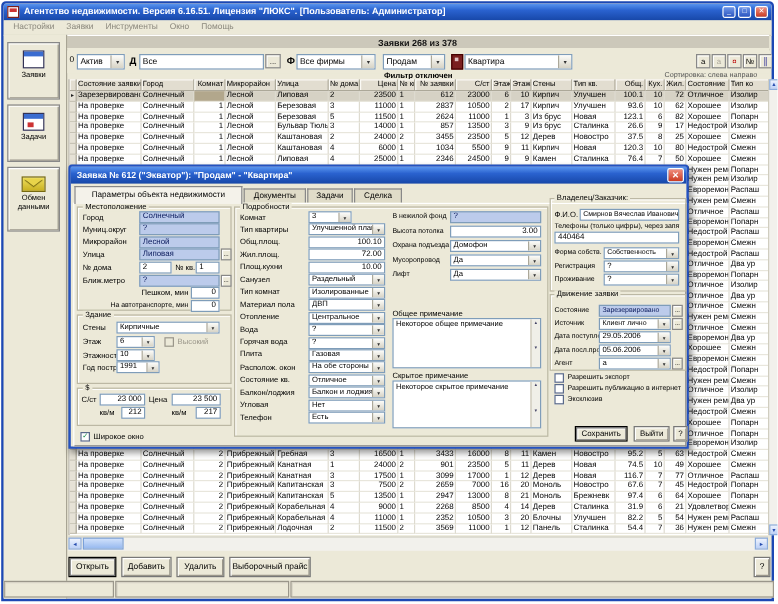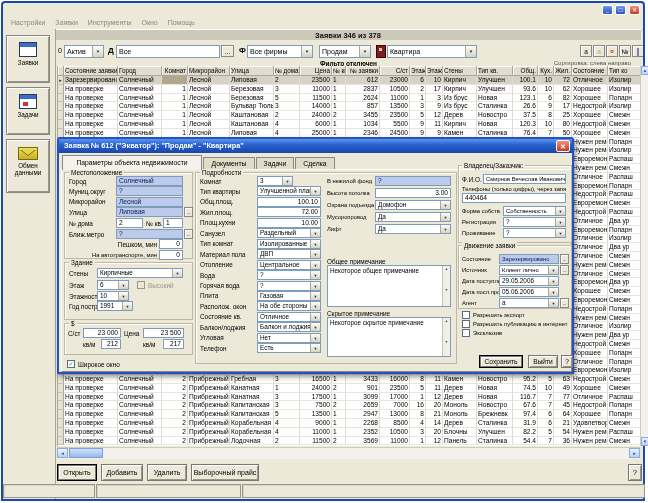--- a/index.html
+++ b/index.html
@@ -86,33 +86,37 @@
   .tasb{position:absolute;top:0;bottom:0;right:0;width:7px;background:#f0efe8;border-left:1px solid #c8c4b4;font-size:3.5px;color:#446;text-align:center;}
   .dbtn{position:absolute;height:13px;background:#ece9d8;border:1px solid #777;box-shadow:inset 1px 1px 0 #fff,inset -1px -1px 0 #9a968a;font-size:6.6px;text-align:center;line-height:12px;box-sizing:border-box;}
   .dbtn.def{border:1px solid #000;box-shadow:inset 0 0 0 1px #777,inset 2px 2px 0 #fff;}
 </style>
 </head>
 <body>
 
 <div id="screen">
  <div class="frame">
 
+  <div class="titlebar">
+    <span class="appicon"></span>
+    <span class="ttext">Агентство недвижимости. Версия 6.16.51. Лицензия "ЛЮКС". [Пользователь: Администратор]</span>
+  </div>
   <div class="capbtn" style="right:30px;">_</div>
   <div class="capbtn" style="right:17px;">□</div>
   <div class="capbtn close" style="right:3px;">✕</div>
 
   <div class="menubar">
     <span>Настройки</span>
     <span>Заявки</span>
     <span>Инструменты</span>
     <span>Окно</span>
     <span>Помощь</span>
   </div>
 
-  <div class="hstrip">Заявки  346 из 378</div>
+  <div class="hstrip">Заявки  268 из 378</div>
 
   <div class="sidebar">
     <div class="sbtn" style="top:6px;height:48px;">
       <span class="icon-win"></span>
       <span>Заявки</span>
     </div>
     <div class="sbtn" style="top:58px;height:48px;">
       <span class="icon-win red"></span>
       <span>Задачи</span>
     </div>

